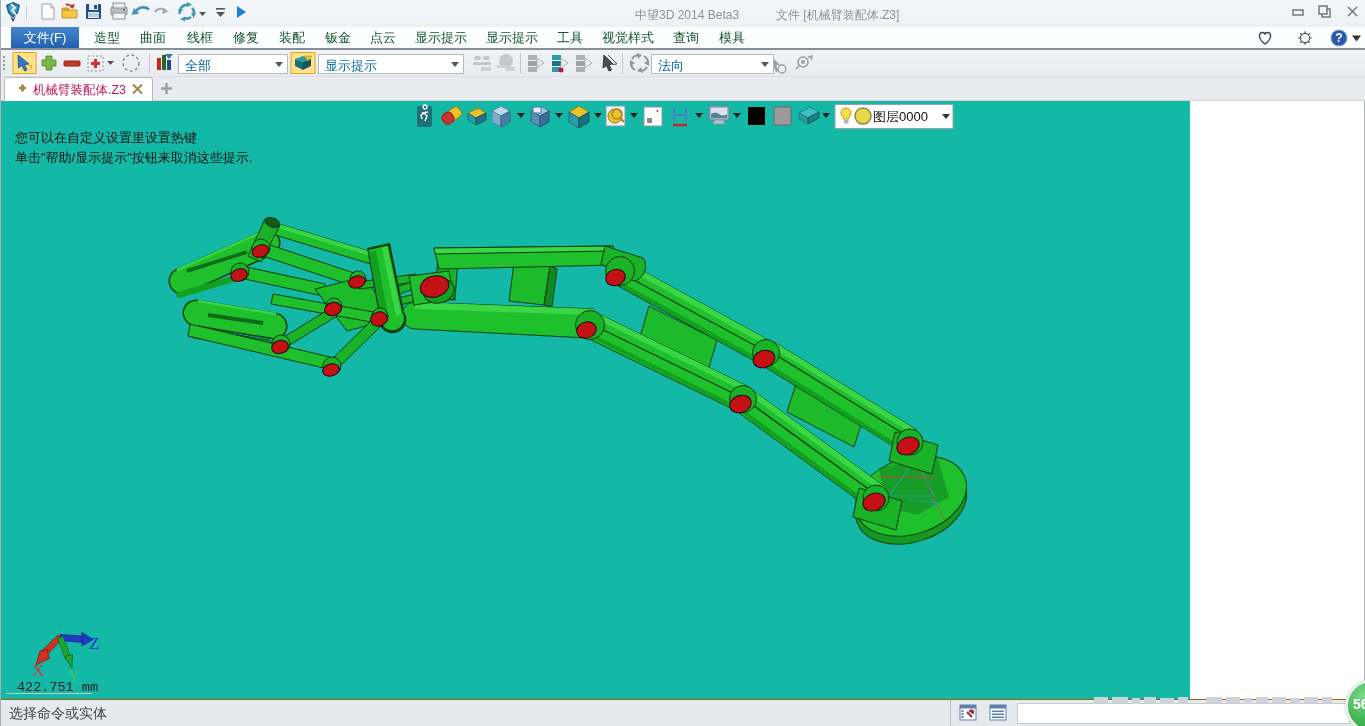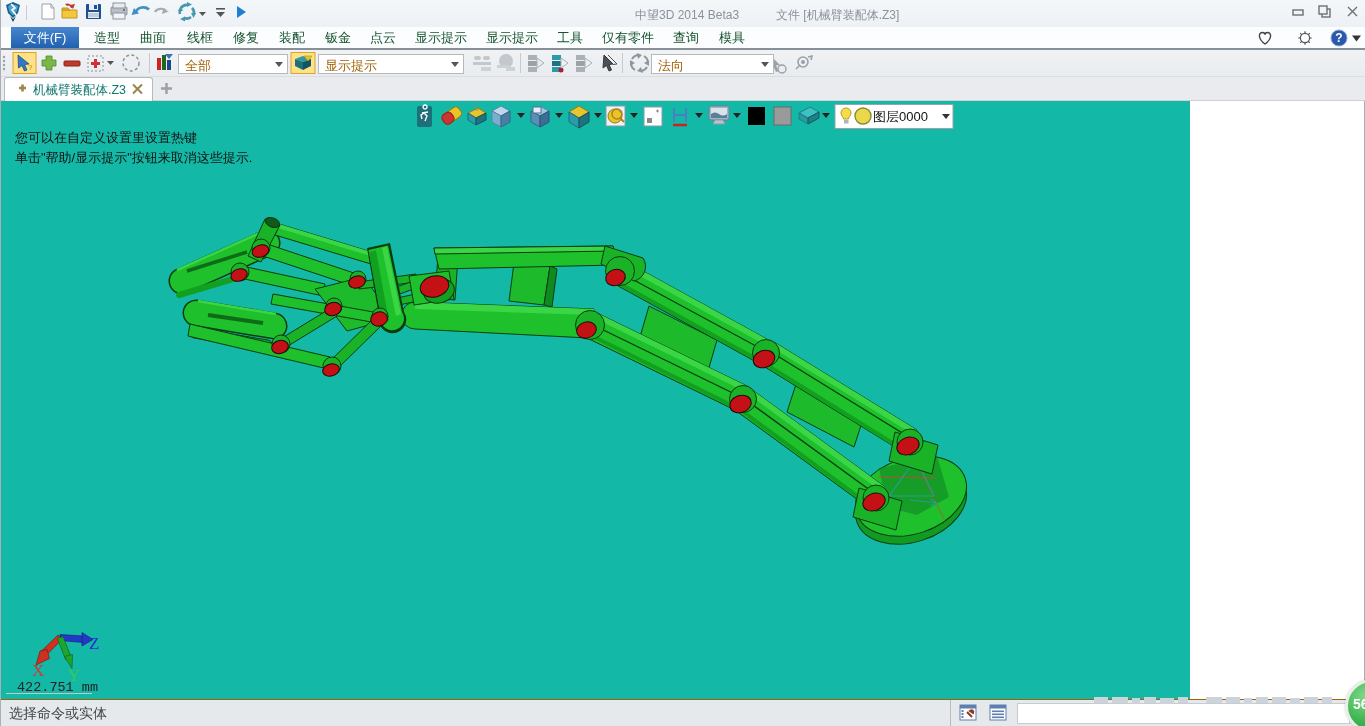--- a/index.html
+++ b/index.html
@@ -9,21 +9,21 @@
 
 #titlebar { position:absolute; left:0; top:0; width:1365px; height:27px; background:linear-gradient(#f4f7fa,#edf1f5); }
 #titlebar .ttext { position:absolute; top:7px; font-size:12px; color:#8b9299; }
 
 #tabrow { position:absolute; left:0; top:27px; width:1365px; height:21px; background:#fcfdfe; }
 #tabrow .rtab { position:absolute; top:0; height:22px; line-height:21px; font-size:13px; color:#14532d; text-align:center; }
 #seltab { position:absolute; left:10px; top:0; width:68px; height:21px; background:linear-gradient(#4886cd,#2061b0); color:#fff; font-size:13px; text-align:center; line-height:21px; }
 #tabrule { position:absolute; left:0; top:48px; width:1365px; height:2px; background:#878f98; }
 
 #toolbar { position:absolute; left:0; top:50px; width:1365px; height:27px; background:linear-gradient(#f0f2f4,#e9ecef); border-bottom:1px solid #dcdfe2; }
-.combo { position:absolute; top:4px; height:20px; background:#fff; border:1px solid #b4b9bd; font-size:13px; color:#a16207; }
+.combo { position:absolute; top:4px; height:20px; background:#fff; border:1px solid #b4b9bd; font-size:13px; color:#0369a1; }
 .combo .ctext { position:absolute; left:6px; top:2px; }
 .combo .carr { position:absolute; right:4px; top:7px; width:0; height:0; border-left:4px solid transparent; border-right:4px solid transparent; border-top:5px solid #555; }
 
 #doctabs { position:absolute; left:0; top:77px; width:1365px; height:24px; background:#e9ebee; border-bottom:1px solid #cfd3d6; }
 #activetab { position:absolute; left:3px; top:0px; width:149px; height:25px; background:#fff; border:1px solid #b6babd; border-bottom:none; border-radius:3px 3px 0 0; }
 
 #canvas { position:absolute; left:0; top:101px; width:1189px; height:598px; background:#14b8a6; }
 .hint { position:absolute; left:14px; font-size:13px; color:#111; }
 
 #statusbar { position:absolute; left:0; top:699px; width:1365px; height:27px; background:#e6e9ec; border-top:1px solid #a16207; font-size:14px; color:#3f4448; }
@@ -114,21 +114,21 @@
   <div class="rtab" style="left:92px;width:28px">造型</div>
   <div class="rtab" style="left:138px;width:28px">曲面</div>
   <div class="rtab" style="left:185px;width:28px">线框</div>
   <div class="rtab" style="left:231px;width:28px">修复</div>
   <div class="rtab" style="left:277px;width:28px">装配</div>
   <div class="rtab" style="left:323px;width:28px">钣金</div>
   <div class="rtab" style="left:368px;width:28px">点云</div>
   <div class="rtab" style="left:413px;width:54px">显示提示</div>
   <div class="rtab" style="left:484px;width:54px">显示提示</div>
   <div class="rtab" style="left:555px;width:28px">工具</div>
-  <div class="rtab" style="left:600px;width:54px">仅有零件</div>
+  <div class="rtab" style="left:600px;width:54px">视觉样式</div>
   <div class="rtab" style="left:671px;width:28px">查询</div>
   <div class="rtab" style="left:717px;width:28px">模具</div>
   <svg class="abs" style="left:1252px;top:2px" width="113" height="19" viewBox="0 0 113 19">
     <path d="M12 15 C4.5 9.5 5.5 3.5 9.5 3.5 C11 3.5 12 4.7 12 5.8 C12 4.7 13 3.5 14.5 3.5 C18.5 3.5 19.5 9.5 12 15 Z" fill="none" stroke="#444" stroke-width="1.4"></path>
     <g fill="none" stroke="#555" stroke-width="1.2">
       <circle cx="52" cy="9" r="4.6"></circle>
       <path d="M52 2.2 L52 4.6 M52 13.4 L52 15.8 M45.2 9 L47.6 9 M56.4 9 L58.8 9 M47.2 4.2 L48.9 5.9 M55.1 12.1 L56.8 13.8 M47.2 13.8 L48.9 12.1 M55.1 5.9 L56.8 4.2"></path>
     </g>
     <circle cx="86" cy="9" r="8" fill="#2a58ad" stroke="#87a4cf"></circle>
     <text x="86" y="13" font-size="12" font-weight="bold" fill="#fff" text-anchor="middle">?</text>
@@ -251,21 +251,21 @@
       </div>
 </div>
 
 <div id="doctabs">
   <div id="activetab"></div>
   <svg class="abs" style="left:0;top:0" width="200" height="24" viewBox="0 0 200 24">
     <path d="M18 11 L25 11 M21.5 7.5 L21.5 14.5" stroke="#9c854a" stroke-width="2.6"></path>
     <path d="M132 7.5 L141 16.5 M141 7.5 L132 16.5" stroke="#9c854a" stroke-width="2"></path>
     <path d="M160 11.5 L171 11.5 M165.5 6 L165.5 17" stroke="#9aa0a5" stroke-width="2.4"></path>
   </svg>
-  <div class="abs" style="left:32px;top:5px;font-size:12.5px;color:#0f766e">机械臂装配体.Z3</div>
+  <div class="abs" style="left:32px;top:5px;font-size:12.5px;color:#be185d">机械臂装配体.Z3</div>
 </div>
 
 <div id="canvas">
   <div class="hint" style="top:28px">您可以在自定义设置里设置热键</div>
   <div class="hint" style="top:48px">单击"帮助/显示提示"按钮来取消这些提示.</div>
   <div class="abs" style="left:5px;top:592px;width:86px;height:1px;background:#c4c8cc"></div>
 </div>
 
 <svg id="model" class="abs" style="left:0;top:0;z-index:5" width="1365" height="726" viewBox="0 0 1365 726">
 <g stroke="#0b3c10" stroke-width="1" stroke-linejoin="round">

